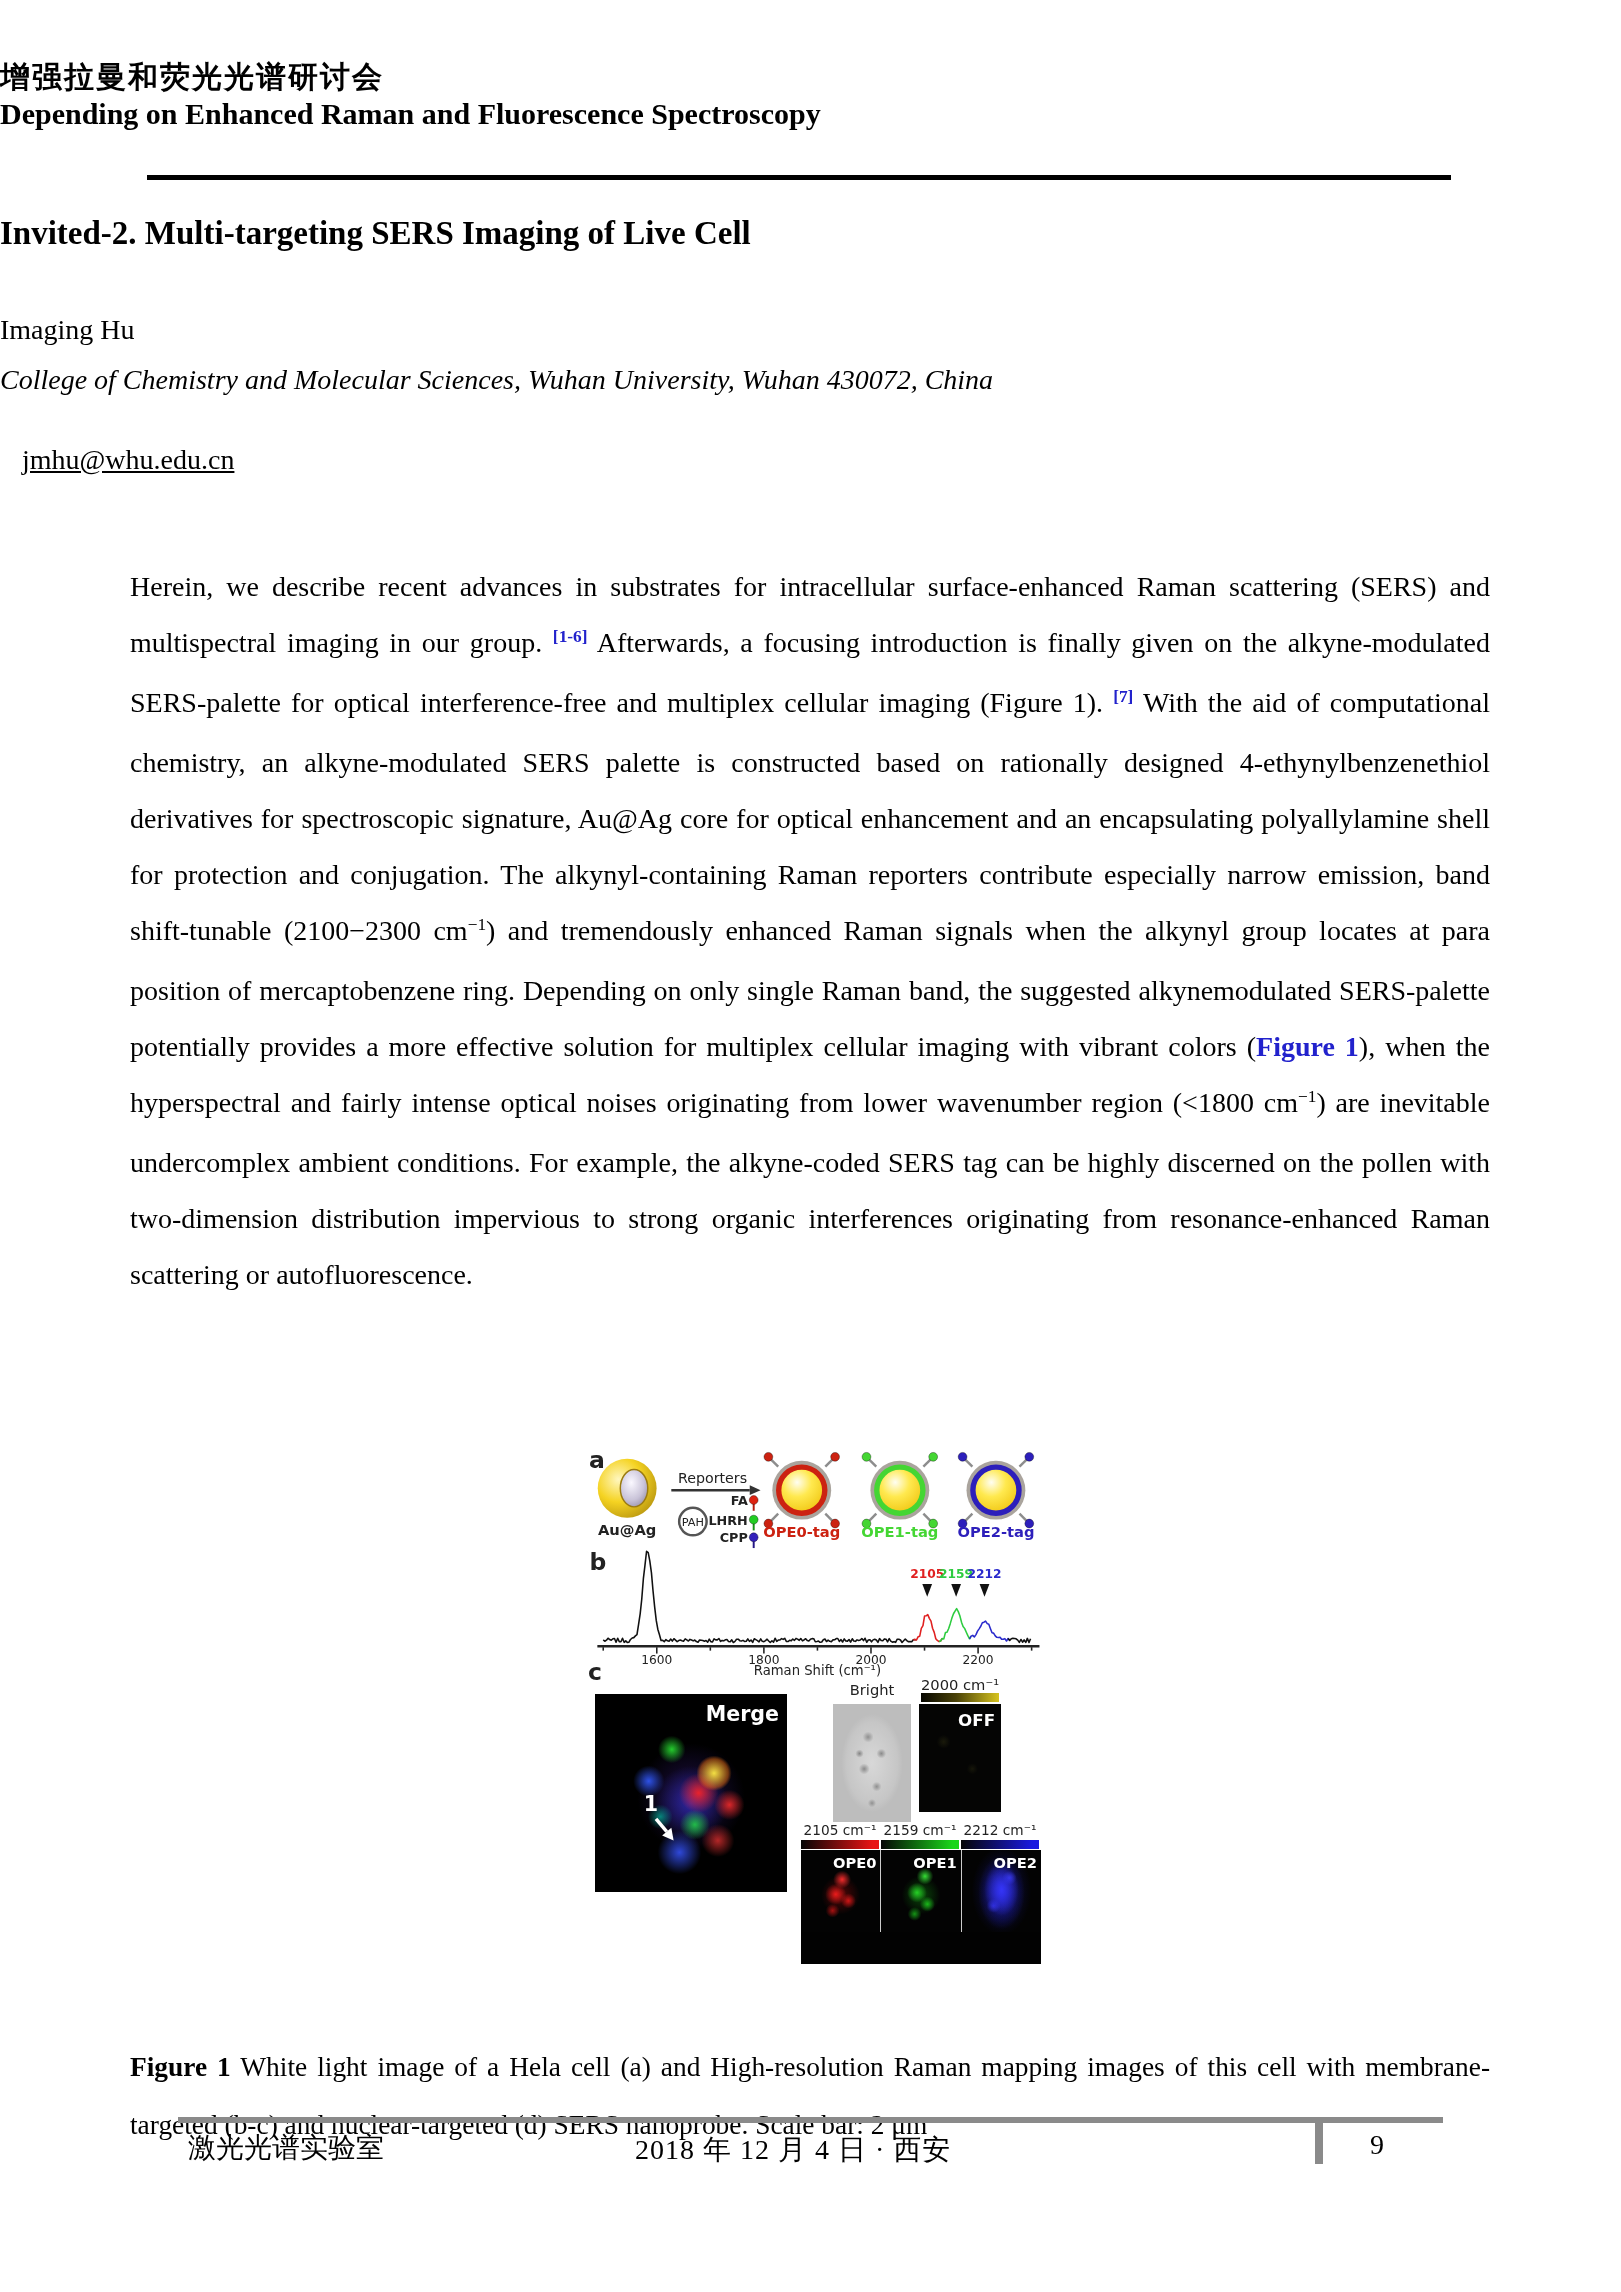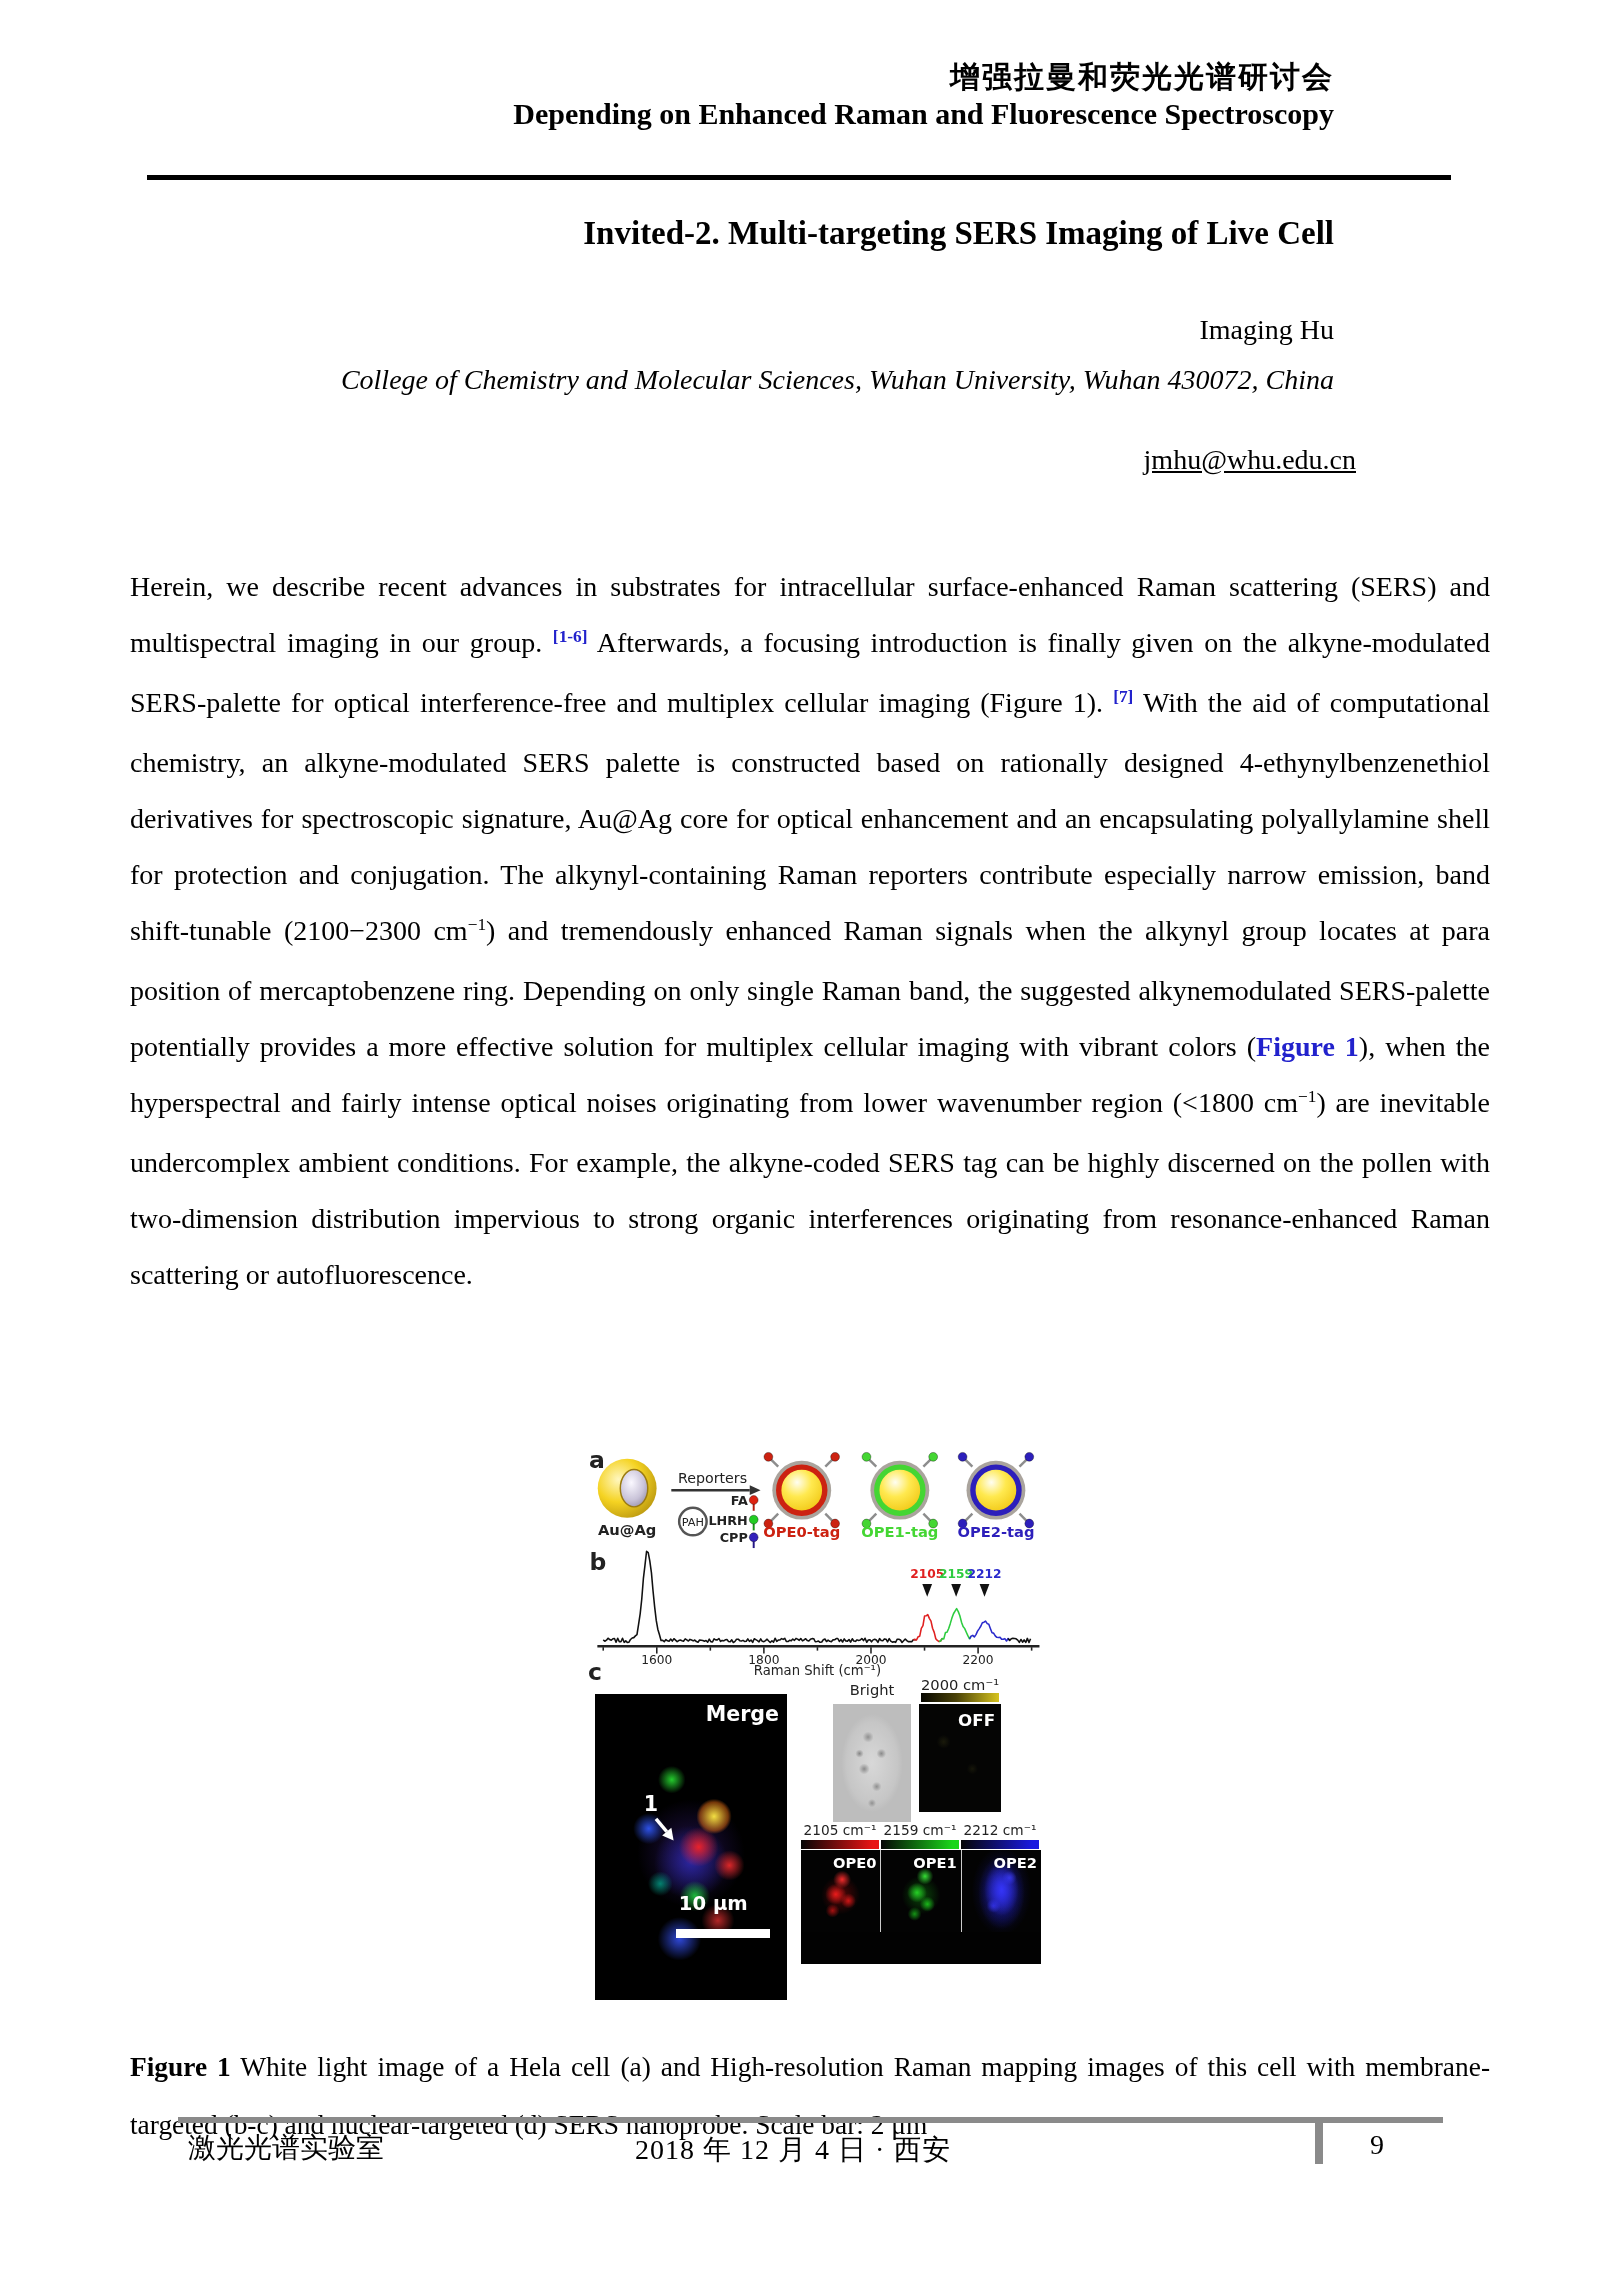--- a/index.html
+++ b/index.html
@@ -1,18 +1,18 @@
 <!DOCTYPE html>
 <html><head>
 <meta charset="utf-8">
 <style>
   html,body{margin:0;padding:0;background:#ffffff;}
   body{width:1621px;height:2293px;position:relative;font-family:"Liberation Serif",serif;color:#000;}
   .abs{position:absolute;}
-  .ctr{left:0;width:1334px;text-align:right;font-family:Liberation Serif, serif;}
+  .ctr{left:0;width:1334px;text-align:left;font-family:Liberation Serif, serif;}
   .zh-header{top:57px;font-size:30px;font-weight:bold;letter-spacing:2px;}
   .en-header{top:97px;font-size:30px;font-weight:bold;}
   .header-rule{top:175px;left:147px;width:1304px;height:4.9px;background:#000;}
   .paper-title{top:215px;font-size:33px;font-weight:bold;}
   .author{top:314px;font-size:28px;}
   .affil{top:364px;font-size:28px;font-style:italic;}
   .email{top:444px;font-size:28px;padding-left:22px;}
   .email a{color:#000;text-decoration:underline;}
   .abstract{top:531px;left:130px;width:1360px;font-size:28px;line-height:56px;text-align:justify;}
   .run-sup{font-size:0.62em;position:relative;top:-0.55em;}
@@ -21,21 +21,21 @@
   .caption{top:2011px;left:130px;width:1360px;font-size:27.4px;line-height:58px;text-align:justify;}
   
   .figure{top:1444px;left:585px;width:459px;height:534px;}
   .fig-svg{position:absolute;left:0;overflow:visible;}
   .panel-label{font-family:"DejaVu Sans",sans-serif;font-weight:bold;font-size:24px;fill:#222;}
   .sans{font-family:"DejaVu Sans",sans-serif;}
   .stalk{stroke:#8d8d8d;stroke-width:2.5;}
   .dot{stroke:rgba(0,0,0,.35);stroke-width:1;}
   .tag-label{font-family:"DejaVu Sans",sans-serif;font-weight:bold;font-size:15px;text-anchor:middle;}
   .c-label{left:2.9px;top:214px;font-family:"DejaVu Sans",sans-serif;font-weight:bold;font-size:23.5px;color:#222;}
-  .merge-img{left:9.8px;top:250px;width:192px;height:306px;
+  .merge-img{left:9.8px;top:250px;width:192px;height:198px;
     background:
      radial-gradient(circle 23.5px at 62% 40%, rgba(255,235,70,.95), rgba(255,120,20,.45) 60%, transparent 75%),
      radial-gradient(circle 27.4px at 54% 50%, rgba(255,35,35,.9), transparent 72%),
      radial-gradient(circle 19.6px at 40% 28%, rgba(40,225,50,.9), transparent 70%),
      radial-gradient(circle 21.6px at 70% 56%, rgba(255,45,45,.85), transparent 70%),
      radial-gradient(circle 21.6px at 28% 44%, rgba(50,90,255,.9), transparent 72%),
      radial-gradient(circle 21.6px at 52% 66%, rgba(35,230,70,.8), transparent 70%),
      radial-gradient(circle 29px at 44% 80%, rgba(55,85,255,.85), transparent 75%),
      radial-gradient(circle 23.5px at 64% 74%, rgba(255,55,55,.7), transparent 70%),
      radial-gradient(circle 17.6px at 34% 62%, rgba(0,255,210,.5), transparent 70%),

